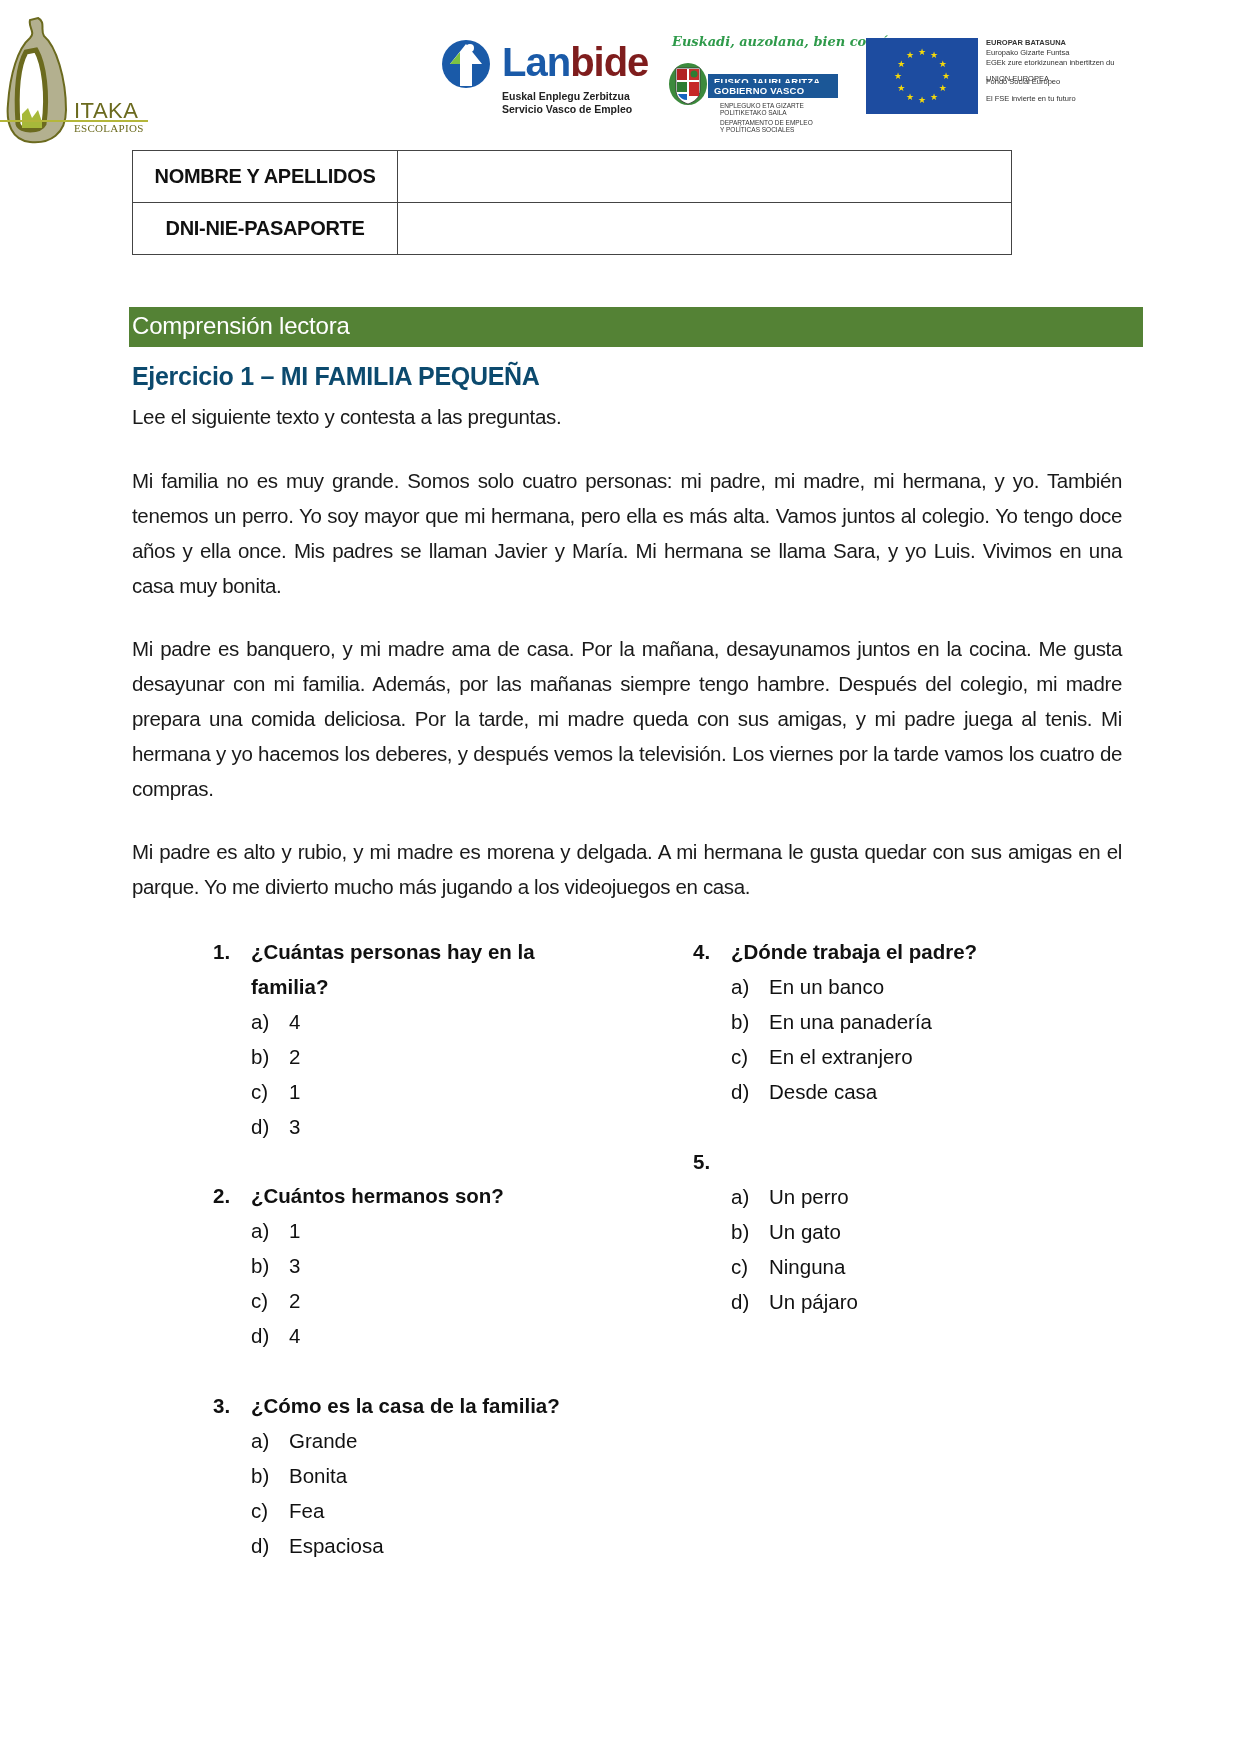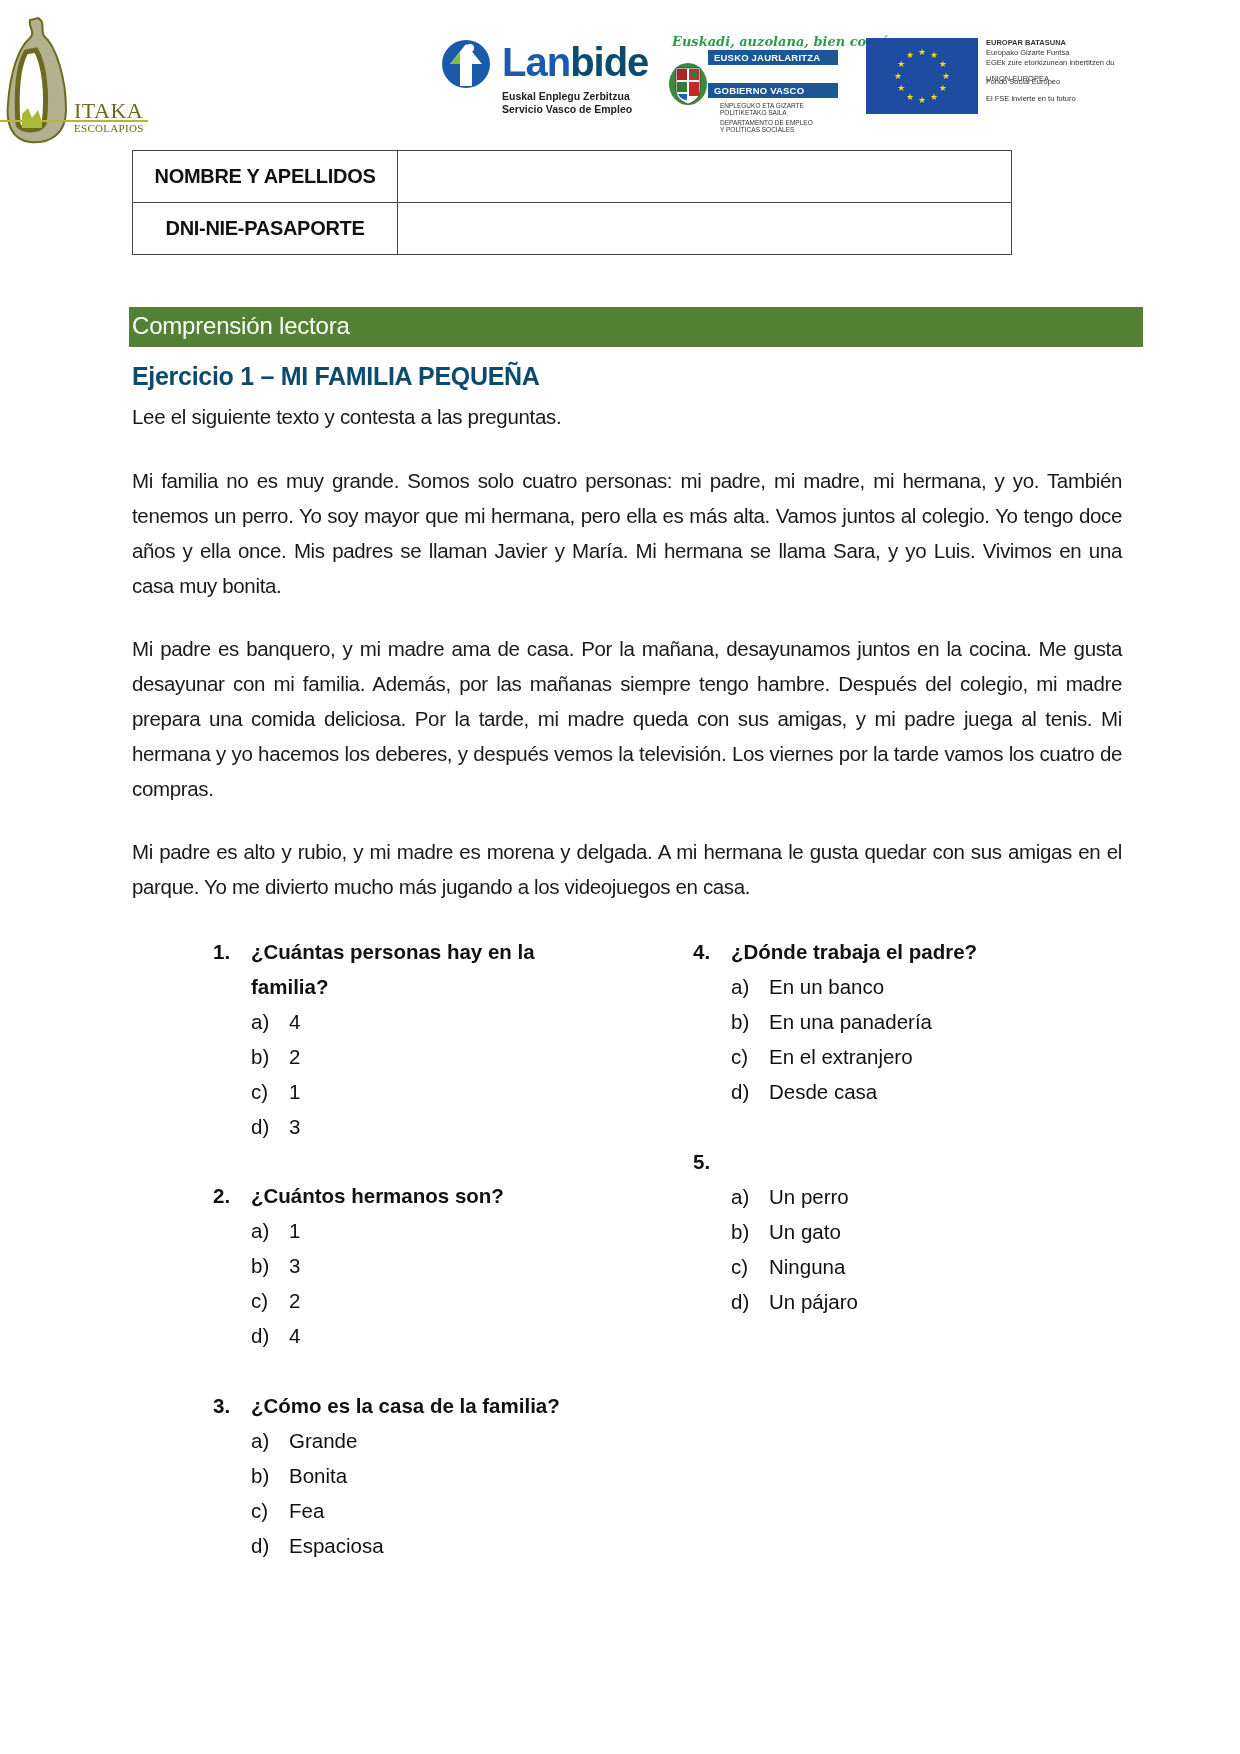--- a/index.html
+++ b/index.html
@@ -1,31 +1,31 @@
 <!DOCTYPE html>
 <html><head>
 <meta charset="utf-8">
 <style>
   html, body { margin: 0; padding: 0; background: #ffffff; }
   body { width: 1240px; height: 1754px; position: relative; overflow: hidden;
          font-family: "Liberation Sans", "DejaVu Sans", sans-serif; color: #1a1a1a; }
 
   
   .logo-itaka { position: absolute; left: 0; top: 14px; width: 160px; height: 130px; }
-  .itaka-text { position: absolute; left: 74px; top: 84px; font-family: Liberation Serif, serif;
+  .itaka-text { position: absolute; left: 74px; top: 84px; font-family: Liberation Sans, sans-serif;
                 font-size: 22px; color: #6b6a1e; letter-spacing: 0.5px; }
   .itaka-sub { position: absolute; left: 74px; top: 108px; font-family: "Liberation Serif", serif;
                font-size: 11px; color: #6b6a1e; letter-spacing: 0.3px; }
   .itaka-line { position: absolute; left: 0; top: 106px; width: 148px; height: 2px; background: #b4b63a; }
 
   .logo-lanbide { position: absolute; left: 440px; top: 36px; width: 200px; height: 80px; }
   .lanbide-word { position: absolute; left: 62px; top: 4px; font-size: 40px; font-weight: bold;
                   letter-spacing: -1px; }
   .lanbide-word .lan { color: #1a5aa8; }
-  .lanbide-word .bide { color: #0c4a6e; }
+  .lanbide-word .bide { color: #7f1d1d; }
   .lanbide-sub { position: absolute; left: 62px; font-size: 10.5px; font-weight: bold; color: #222;
                  white-space: nowrap; }
 
   .logo-gv { position: absolute; left: 664px; top: 34px; width: 180px; height: 110px; }
   .gv-slogan { position: absolute; left: 8px; top: 0; font-family: "DejaVu Serif", serif; font-style: italic;
                font-weight: bold; font-size: 13px; color: #2e9a4a; white-space: nowrap; }
   .gv-shield { position: absolute; left: 4px; top: 28px; width: 40px; height: 44px; }
   .gv-band { position: absolute; left: 44px; height: 15px; width: 130px; background: #1b5797; color: #fff;
              font-size: 9.5px; font-weight: bold; line-height: 15px; padding-left: 6px; box-sizing: border-box;
              white-space: nowrap; letter-spacing: 0.2px; }
@@ -95,21 +95,21 @@
   <svg class="gv-shield" viewBox="0 0 40 44">
     <ellipse cx="20" cy="22" rx="19" ry="21" fill="#3c8a3c"></ellipse>
     <path d="M8 6 H32 V28 C32 36 26 40 20 42 C14 40 8 36 8 28 Z" fill="#ffffff" stroke="#333" stroke-width="0.8"></path>
     <rect x="9" y="7" width="10" height="11" fill="#b22222"></rect>
     <rect x="21" y="7" width="10" height="11" fill="#c8302c"></rect>
     <circle cx="26" cy="12" r="3.5" fill="#2e7d32"></circle>
     <rect x="9" y="20" width="10" height="10" fill="#2e7d32"></rect>
     <rect x="21" y="20" width="10" height="14" fill="#c62828"></rect>
     <path d="M10 32 H19 V38 C15 38 12 36 10 32 Z" fill="#1565c0"></path>
   </svg>
-  <div class="gv-band" style="top:16px">EUSKO JAURLARITZA</div>
+  <div class="gv-band" style="top:40px">EUSKO JAURLARITZA</div>
   <div class="gv-band" style="top:49px">GOBIERNO VASCO</div>
   <div class="gv-small" style="top:68px">ENPLEGUKO ETA GIZARTE</div>
   <div class="gv-small" style="top:75px">POLITIKETAKO SAILA</div>
   <div class="gv-small" style="top:85px">DEPARTAMENTO DE EMPLEO</div>
   <div class="gv-small" style="top:92px">Y POLÍTICAS SOCIALES</div>
 </div>
 
 <div class="logo-eu">
   <div class="eu-flag">
     <svg width="112" height="76" viewBox="0 0 112 76" id="eu-stars">

